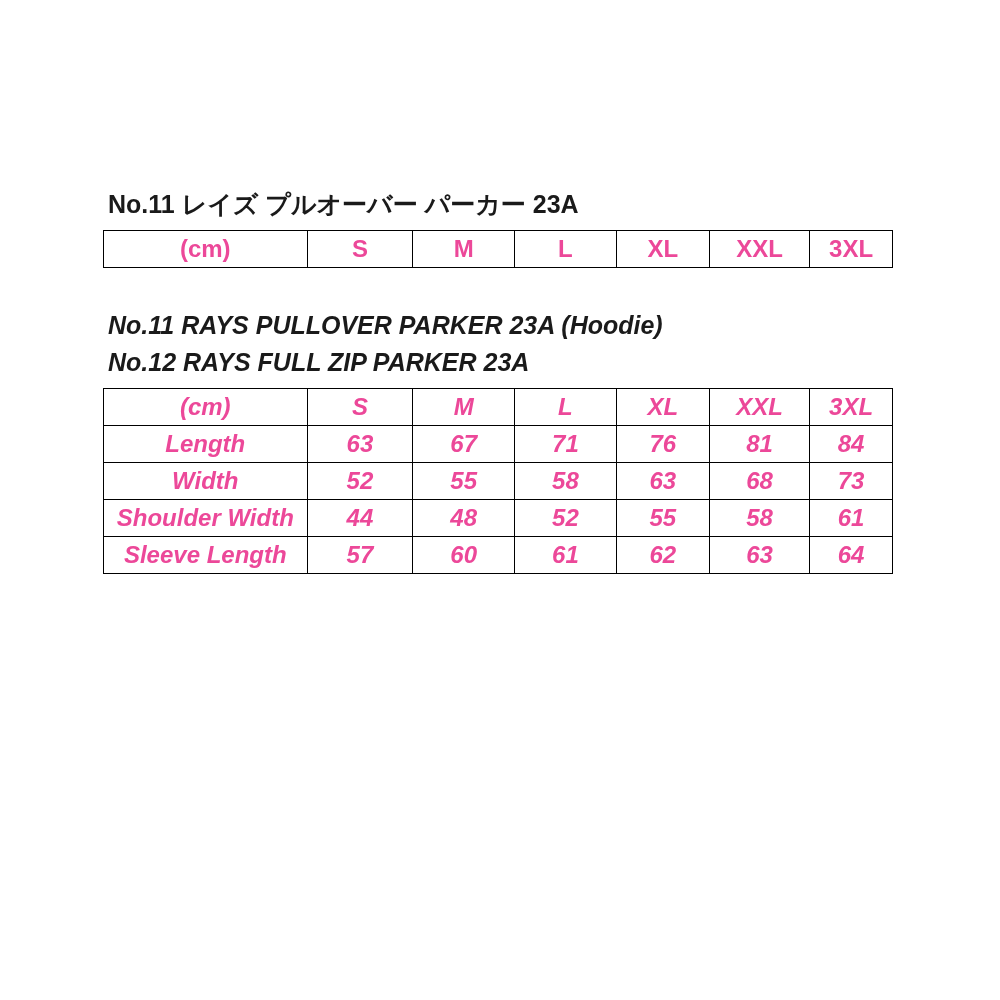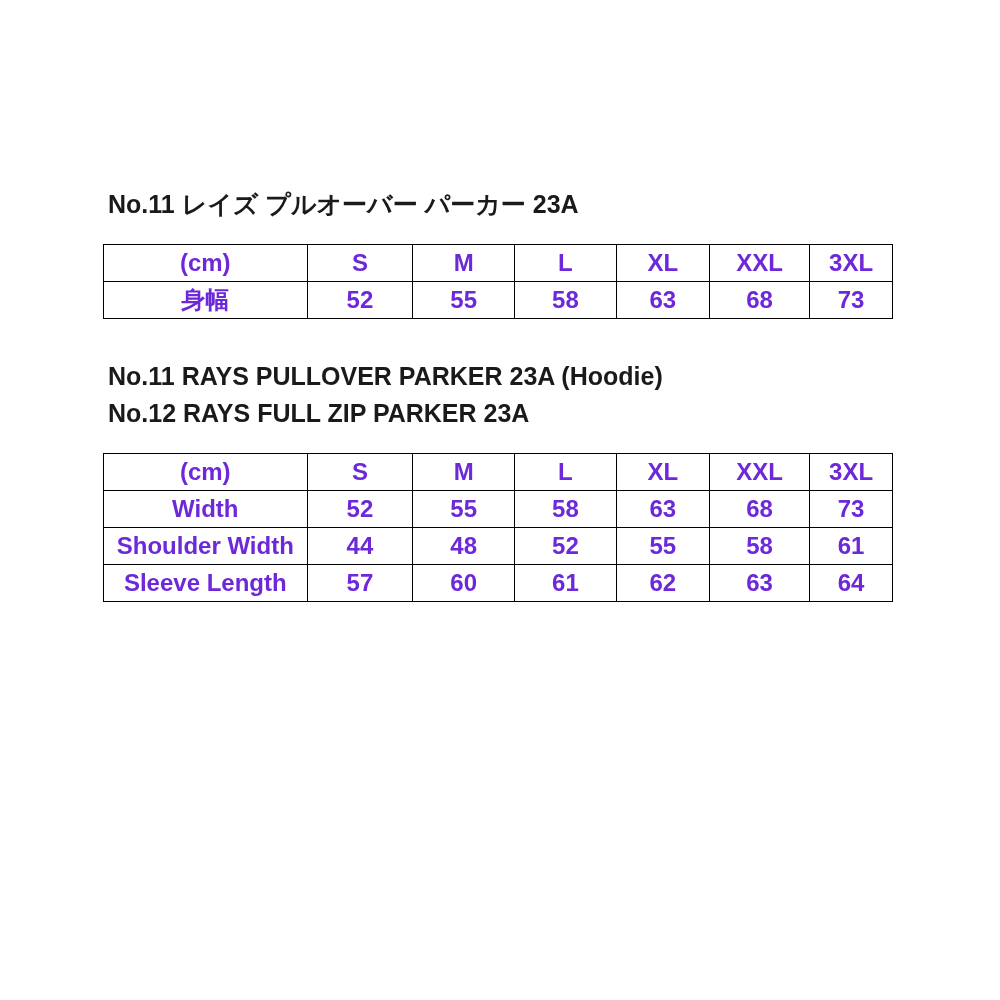--- a/index.html
+++ b/index.html
@@ -25,43 +25,43 @@
     font-weight: 700;
     line-height: 37px;
     color: #1a1a1a;
     padding-left: 5px;
     white-space: nowrap;
   }
   table.size-table {
     width: 790px;
     border-collapse: collapse;
     table-layout: fixed;
-    margin-top: 21px;
-    color: #6d28d9;
+    margin-top: 7px;
+    color: #ec4899;
   }
   table.size-table th,
   table.size-table td {
     border: 1.5px solid #000000;
     text-align: center;
     vertical-align: middle;
     font-size: 24px;
     font-weight: 700;
     height: 37px;
     padding: 0;
     overflow: hidden;
     white-space: nowrap;
   }
   col.col-label { width: 25.8%; }
   col.col-s     { width: 13.4%; }
   col.col-m     { width: 12.9%; }
   col.col-l     { width: 12.9%; }
   col.col-xl    { width: 11.8%; }
   col.col-xxl   { width: 12.7%; }
   col.col-3xl   { width: 10.5%; }
-  section.section-en { margin-top: 39px; }
+  section.section-en { margin-top: 39px; font-style: italic; }
 </style>
 </head>
 <body>
 
 <div class="page">
   <div class="content">
 
     <section>
       <div class="title">No.11 レイズ プルオーバー パーカー 23A</div>
       <table class="size-table">
@@ -79,29 +79,20 @@
               <th>(cm)</th>
               <th>S</th>
               <th>M</th>
               <th>L</th>
               <th>XL</th>
               <th>XXL</th>
               <th>3XL</th>
             </tr>
           </thead>
           <tbody>
-            <tr>
-              <td>身幅</td>
-              <td>52</td>
-              <td>55</td>
-              <td>58</td>
-              <td>63</td>
-              <td>68</td>
-              <td>73</td>
-            </tr>
           </tbody>
         </table>
     </section>
 
     <section class="section-en">
       <div class="title">No.11 RAYS PULLOVER PARKER 23A (Hoodie)</div>
       <div class="title">No.12 RAYS FULL ZIP PARKER 23A</div>
       <table class="size-table">
         <colgroup>
           <col class="col-label">
@@ -117,20 +108,29 @@
               <th>(cm)</th>
               <th>S</th>
               <th>M</th>
               <th>L</th>
               <th>XL</th>
               <th>XXL</th>
               <th>3XL</th>
             </tr>
           </thead>
           <tbody>
+            <tr>
+              <td>Length</td>
+              <td>63</td>
+              <td>67</td>
+              <td>71</td>
+              <td>76</td>
+              <td>81</td>
+              <td>84</td>
+            </tr>
             <tr>
               <td>Width</td>
               <td>52</td>
               <td>55</td>
               <td>58</td>
               <td>63</td>
               <td>68</td>
               <td>73</td>
             </tr>
             <tr>

